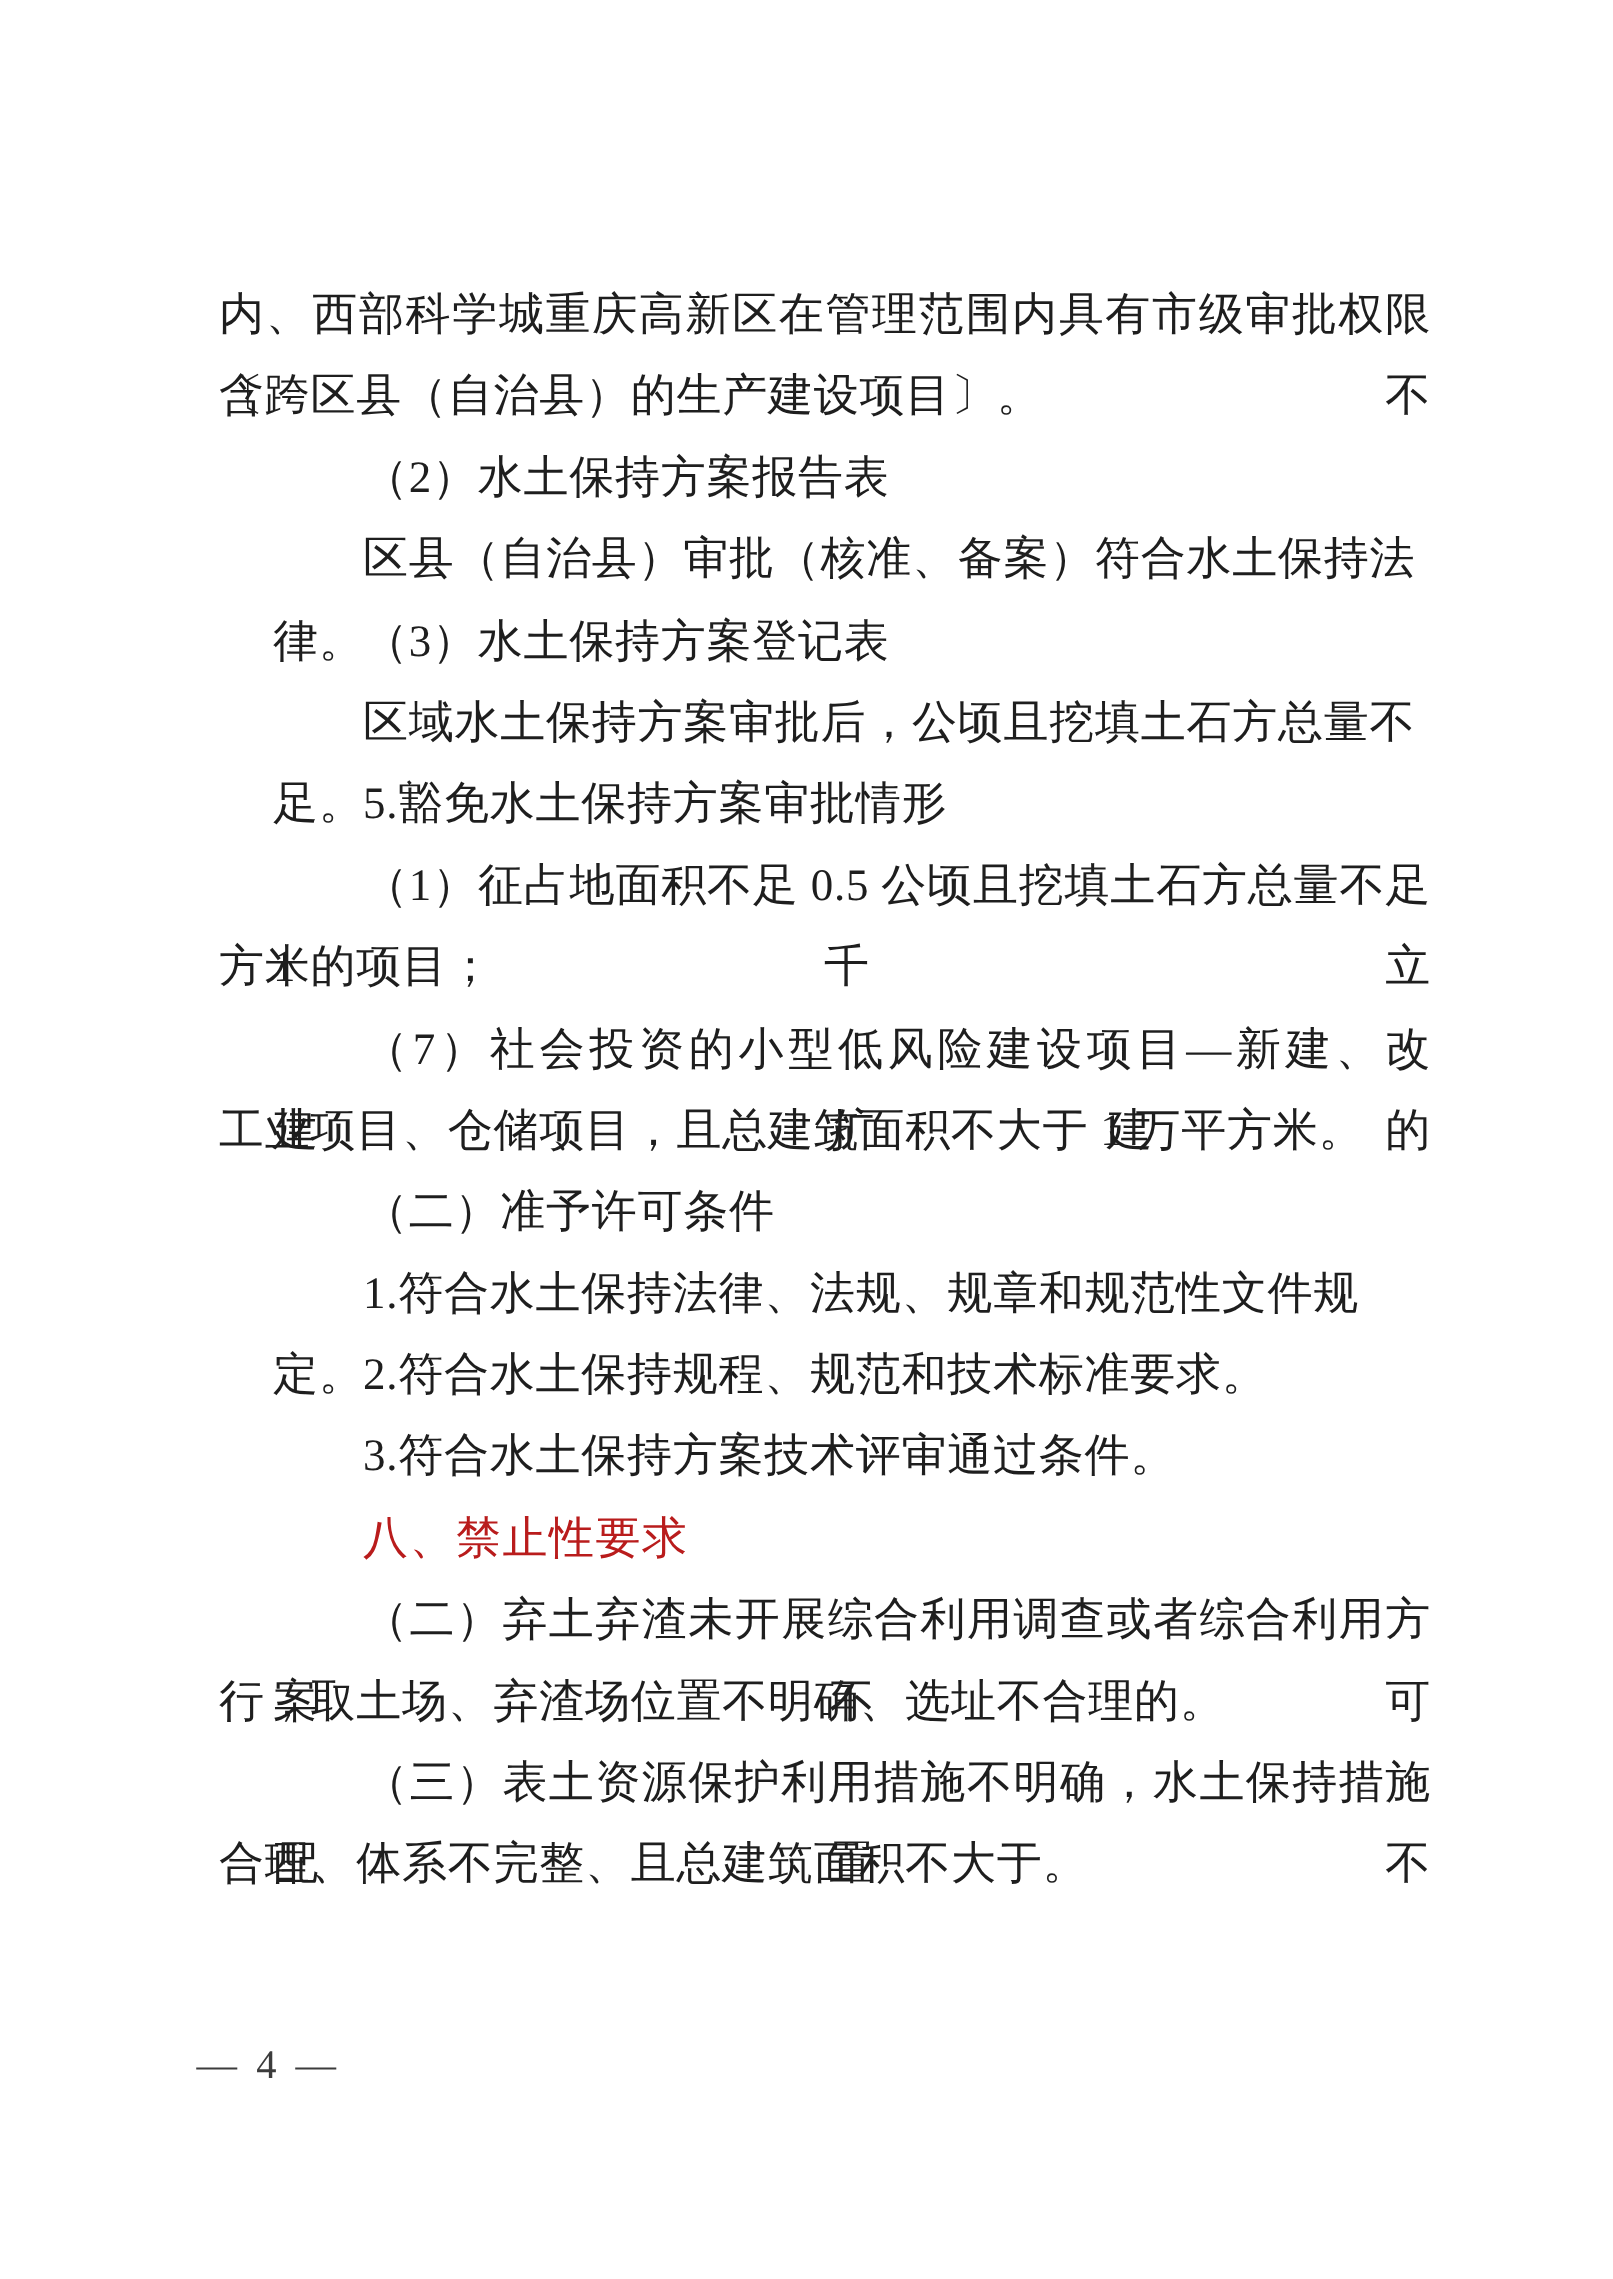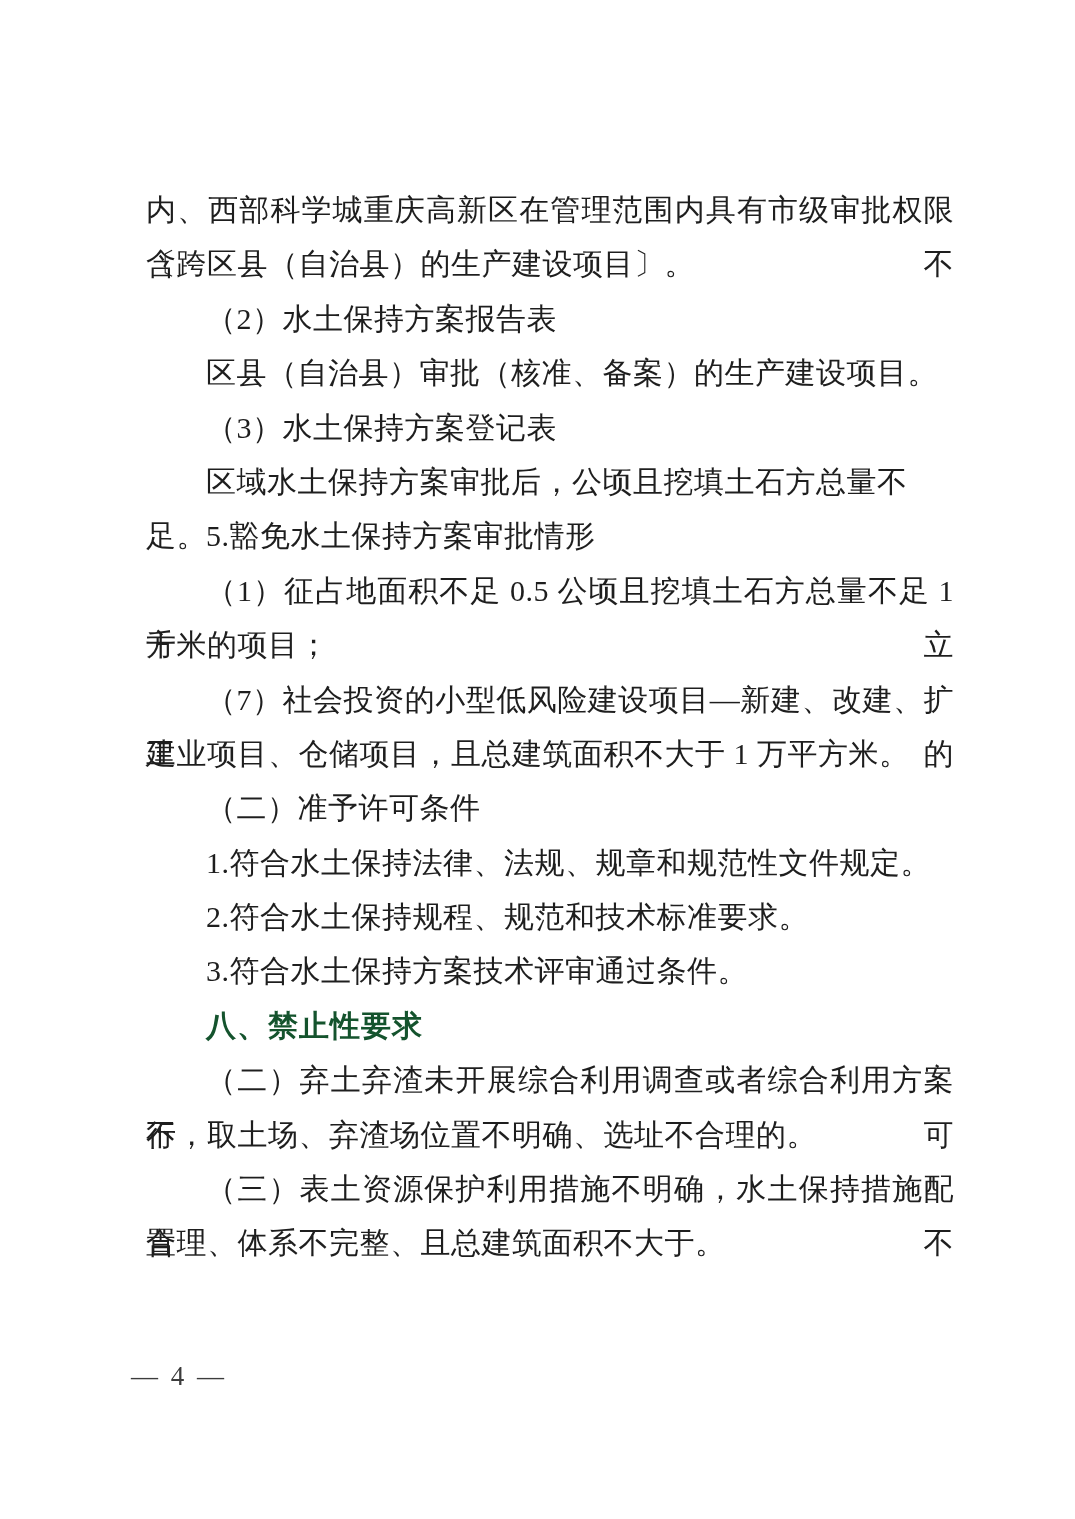--- a/index.html
+++ b/index.html
@@ -29,29 +29,30 @@
   .line {
     font-size: 30px;
     height: 54.4px;
     line-height: 54.4px;
     text-align: left;
     letter-spacing: 0.5px;
     color: #1e1e1e;
   }
   .line.indent {
     text-indent: 60px;
+    margin-left: 36px;
   }
   .line.fill {
     text-align: justify;
     text-align-last: justify;
   }
   .line.heading {
     font-family: "Liberation Sans", sans-serif;
-    font-weight: bold;
-    color: #14532d;
+    font-weight: normal;
+    color: #b91c1c;
     letter-spacing: 1px;
   }
   .footer {
     position: absolute;
     left: 131px;
     top: 1356px;
     font-size: 27px;
     line-height: 40px;
     letter-spacing: 3px;
     color: #3c3c3c;
@@ -60,21 +61,21 @@
 </style>
 </head>
 <body>
 
 <div class="page">
 
   <div class="content">
     <div class="line fill">内、西部科学城重庆高新区在管理范围内具有市级审批权限〔不</div>
     <div class="line">含跨区县（自治县）的生产建设项目〕。</div>
     <div class="line indent">（2）水土保持方案报告表</div>
-    <div class="line indent">区县（自治县）审批（核准、备案）的生产建设项目。</div>
+    <div class="line indent">区县（自治县）审批（核准、备案）符合水土保持法律。</div>
     <div class="line indent">（3）水土保持方案登记表</div>
     <div class="line indent">区域水土保持方案审批后，公顷且挖填土石方总量不足。</div>
     <div class="line indent">5.豁免水土保持方案审批情形</div>
     <div class="line indent fill">（1）征占地面积不足 0.5 公顷且挖填土石方总量不足 1 千立</div>
     <div class="line">方米的项目；</div>
     <div class="line indent fill">（7）社会投资的小型低风险建设项目—新建、改建、扩建的</div>
     <div class="line">工业项目、仓储项目，且总建筑面积不大于 1 万平方米。</div>
     <div class="line indent">（二）准予许可条件</div>
     <div class="line indent">1.符合水土保持法律、法规、规章和规范性文件规定。</div>
     <div class="line indent">2.符合水土保持规程、规范和技术标准要求。</div>

